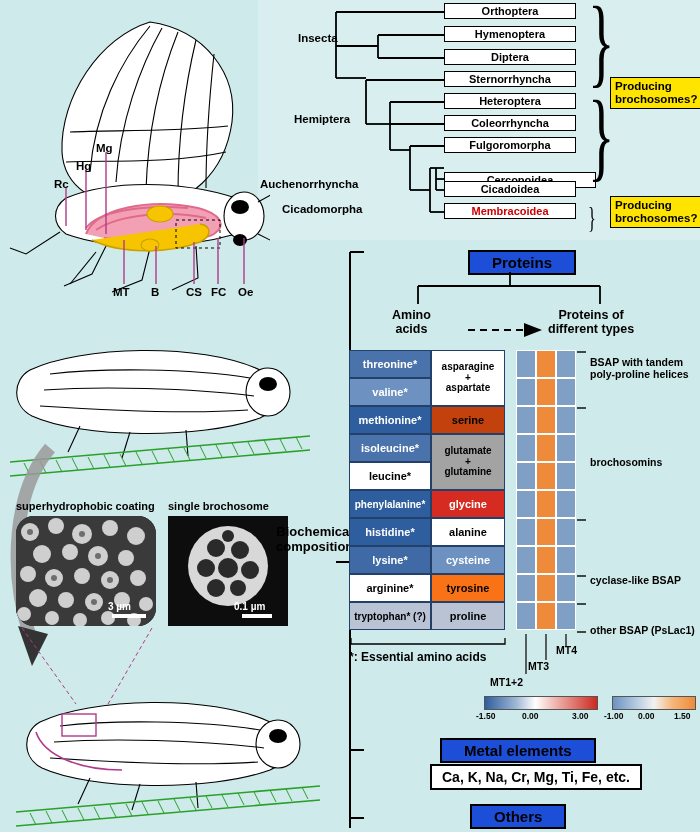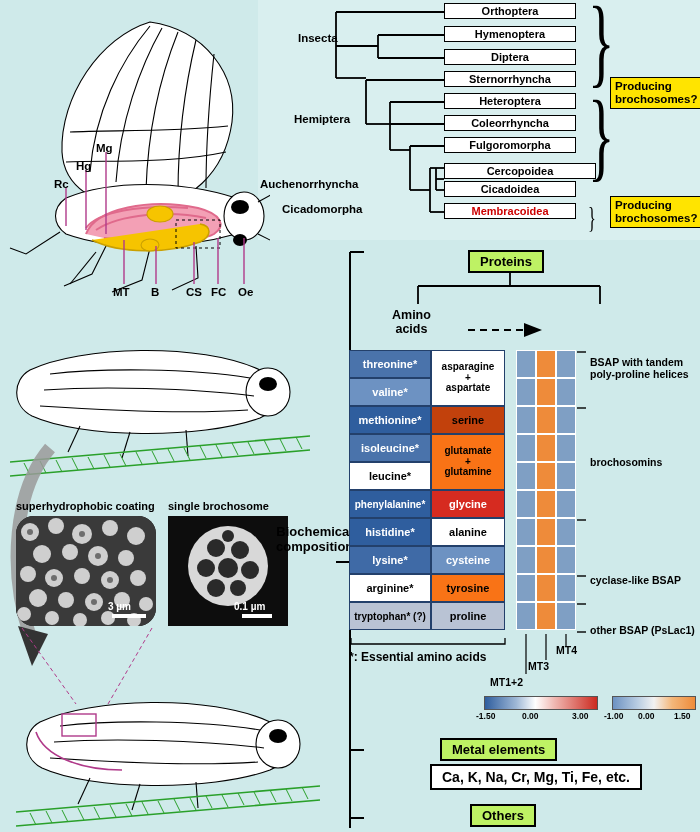--- a/index.html
+++ b/index.html
@@ -49,23 +49,23 @@
     display:flex;align-items:center;justify-content:center;
     box-sizing:border-box;height:28px;
   }
   .heat-cell{
     border:1px solid #ffffff;box-sizing:border-box;height:28px;
   }
   .grp-lbl{font-size:10.5px;font-weight:bold;color:#000;line-height:1.15;}
 
   
   .banner{
-    background:#bef264;border:2px solid #000;
-    font-size:13px;font-weight:bold;text-align:center;
-    padding:2px 10px;white-space:nowrap;
+    background:#1d4ed8;border:2px solid #000;
+    font-size:15px;font-weight:bold;text-align:center;
+    padding:2px 22px;white-space:nowrap;
   }
   .whitebox{
     background:#fff;border:2px solid #000;
     font-size:14px;font-weight:bold;text-align:center;
     padding:3px 10px;white-space:nowrap;
   }
 
   
   .micro{
     background:#111;position:absolute;overflow:hidden;
@@ -124,21 +124,21 @@
     <div class="abs tax-label" style="left:2px;top:178px;">Auchenorrhyncha</div>
     <div class="abs tax-label" style="left:24px;top:203px;">Cicadomorpha</div>
 
     <div class="abs taxon-box" style="left:186px;top:3px;width:132px;">Orthoptera</div>
     <div class="abs taxon-box" style="left:186px;top:26px;width:132px;">Hymenoptera</div>
     <div class="abs taxon-box" style="left:186px;top:49px;width:132px;">Diptera</div>
     <div class="abs taxon-box" style="left:186px;top:71px;width:132px;">Sternorrhyncha</div>
     <div class="abs taxon-box" style="left:186px;top:93px;width:132px;">Heteroptera</div>
     <div class="abs taxon-box" style="left:186px;top:115px;width:132px;">Coleorrhyncha</div>
     <div class="abs taxon-box" style="left:186px;top:137px;width:132px;">Fulgoromorpha</div>
-    <div class="abs taxon-box" style="left:186px;top:163px;width:152px;">Cercopoidea</div>
+    <div class="abs taxon-box" style="left:186px;top:172px;width:152px;">Cercopoidea</div>
     <div class="abs taxon-box" style="left:186px;top:181px;width:132px;">Cicadoidea</div>
     <div class="abs taxon-box" style="left:186px;top:203px;width:132px;color:#cc0000;">Membracoidea</div>
 
     <div class="abs brace" style="left:330px;top:-8px;">}</div>
     <div class="abs brace" style="left:330px;top:86px;">}</div>
     <div class="abs" style="left:330px;top:200px;font-size:30px;font-family:'Liberation Serif',serif;transform:scaleX(0.55);transform-origin:left center;">}</div>
 
     <div class="abs yellowbox" style="left:352px;top:77px;">
       <div>Producing</div>
       <div>
@@ -393,20 +393,24 @@
       <line x1="58" y1="14" x2="240" y2="14"></line>
       <line x1="58" y1="14" x2="58" y2="32"></line>
       <line x1="240" y1="14" x2="240" y2="32"></line>
     </g>
   </svg>
 
   <div class="abs" style="left:392px;top:308px;text-align:center;font-size:12.5px;font-weight:bold;line-height:1.15;">
     <div>Amino</div>
     <div>acids</div>
   </div>
+  <div class="abs" style="left:548px;top:308px;text-align:center;font-size:12.5px;font-weight:bold;line-height:1.15;">
+    <div>Proteins of</div>
+    <div>different types</div>
+  </div>
 
   <svg class="abs" style="left:466px;top:322px;" width="82" height="16">
     <g stroke="#000" stroke-width="2.2">
       <line x1="2" y1="8" x2="58" y2="8" stroke-dasharray="7,5"></line>
     </g>
     <polygon points="58,1 76,8 58,15" fill="#000"></polygon>
   </svg>
 
   <div class="abs" style="left:349px;top:350px;width:160px;">
 
@@ -423,21 +427,21 @@
       <div class="aa-cell" style="background:#b9c3d4;color:#000;font-size:10px;">tryptophan* (?)</div>
     </div>
 
     <div style="position:absolute;left:82px;top:0;width:74px;">
       <div class="aa-cell" style="background:#ffffff;color:#000;height:56px;font-size:10px;line-height:1.05;flex-direction:column;">
         <span style="white-space:pre-line;text-align:center;">asparagine
 +
 aspartate</span>
       </div>
       <div class="aa-cell" style="background:#c2410c;color:#000;">serine</div>
-      <div class="aa-cell" style="background:#f97316;color:#000;height:56px;font-size:10px;line-height:1.05;flex-direction:column;">
+      <div class="aa-cell" style="background:#a3a3a3;color:#000;height:56px;font-size:10px;line-height:1.05;flex-direction:column;">
         <span style="white-space:pre-line;text-align:center;">glutamate
 +
 glutamine</span>
       </div>
       <div class="aa-cell" style="background:#d62b20;color:#fff;">glycine</div>
       <div class="aa-cell" style="background:#ffffff;color:#000;">alanine</div>
       <div class="aa-cell" style="background:#6d92c2;color:#fff;">cysteine</div>
       <div class="aa-cell" style="background:#f97316;color:#000;">tyrosine</div>
       <div class="aa-cell" style="background:#b9c3d4;color:#000;">proline</div>
     </div>

